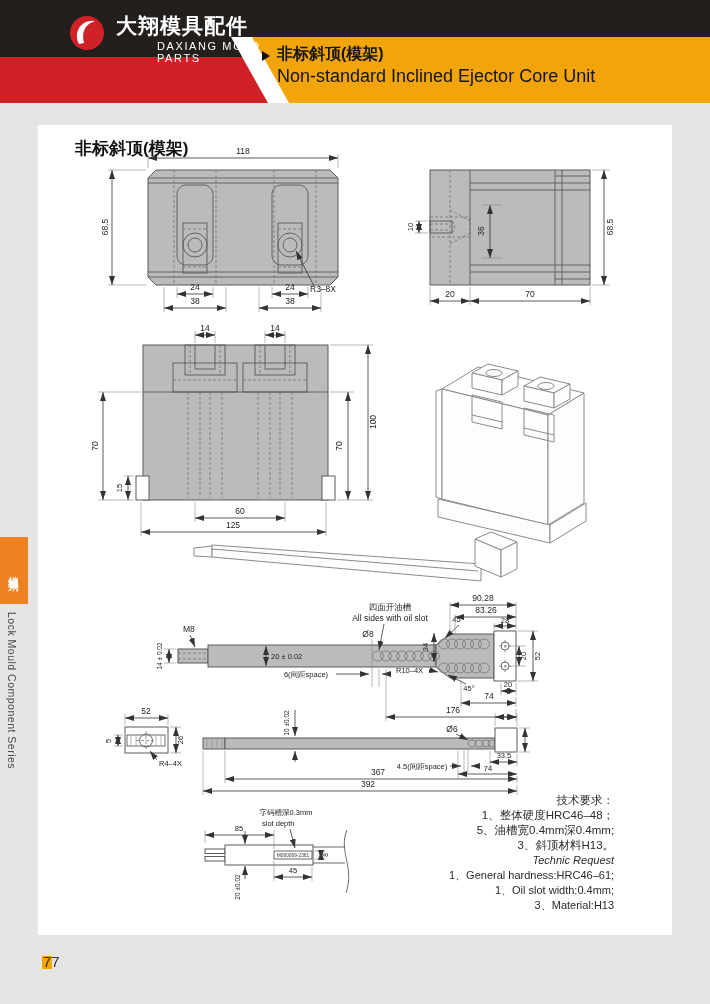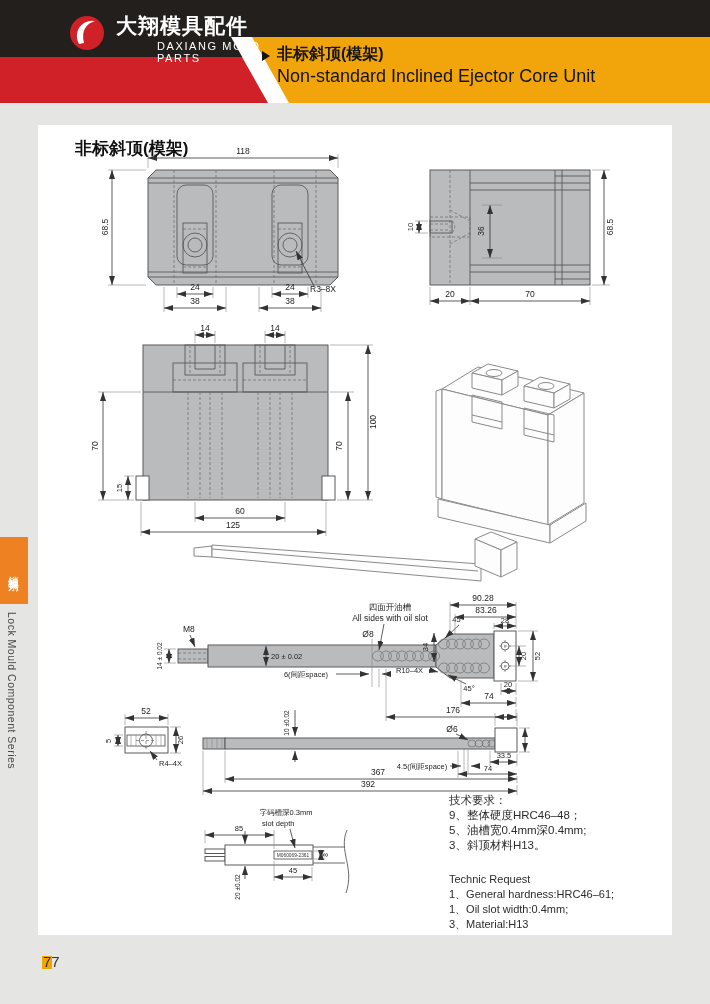--- a/index.html
+++ b/index.html
@@ -37,24 +37,24 @@
   .gf{fill:#b9bbbd;stroke:#5a5a5a;stroke-width:1;}
   .wf{fill:#ffffff;stroke:#5a5a5a;stroke-width:1;}
   .ol{fill:none;stroke:#5a5a5a;stroke-width:.9;}
   .da{fill:none;stroke:#6a6a6a;stroke-width:.7;stroke-dasharray:3,2;}
   .dl{stroke:#333;stroke-width:.8;fill:none;}
   .el{stroke:#888;stroke-width:.6;fill:none;}
   .gr{fill:none;stroke:#6f6f6f;stroke-width:.7;}
   .isog polygon,.isog ellipse,.isog line{fill:#fdfdfd;stroke:#8a8a8a;stroke-width:1;stroke-linejoin:round;}
   .isog .nf{fill:none;}
   
-  .tech{position:absolute;left:411px;top:668px;color:#2b2b2b;}
+  .tech{position:absolute;left:411px;top:668px;color:#2b2b2b;text-align:right;}
   .tech .tcn{font-size:11.5px;line-height:15px;}
   .tech .ten{font-size:11px;line-height:15px;}
-  .tech .gap{margin-top:19px;}
+  .tech .gap{margin-top:0;font-style:italic;}
   
   .pg-sq{left:42px;top:956px;width:10px;height:13px;background:#f0a500;}
   .pg-no{left:43px;top:953px;font-size:15px;color:#333;}
 </style>
 </head>
 <body>
 
 <div class="abs hdr-black"></div>
 <div class="abs hdr-band">
   <div class="hdr-yellow"></div>
@@ -460,21 +460,21 @@
       <line class="el" x1="276" y1="726" x2="287" y2="726"></line>
         <line class="el" x1="276" y1="734" x2="287" y2="734"></line>
       <line class="dl" x1="283" y1="726" x2="283" y2="734" marker-start="url(#arr)" marker-end="url(#arr)"></line>
       <text x="290" y="730" transform="rotate(-90 290 730)" text-anchor="middle" class="xs">8</text>
     </g>
   </svg>
 
   
   <div class="tech">
     <div class="tcn">技术要求：</div>
-    <div class="tcn">9、整体硬度HRC46–48；</div>
+    <div class="tcn">1、整体硬度HRC46–48；</div>
     <div class="tcn">5、油槽宽0.4mm深0.4mm;</div>
     <div class="tcn">3、斜顶材料H13。</div>
     <div class="ten gap">Technic Request</div>
     <div class="ten">1、General hardness:HRC46–61;</div>
     <div class="ten">1、Oil slot width:0.4mm;</div>
     <div class="ten">3、Material:H13</div>
   </div>
 </div>
 
 <div class="abs pg-sq"></div>

